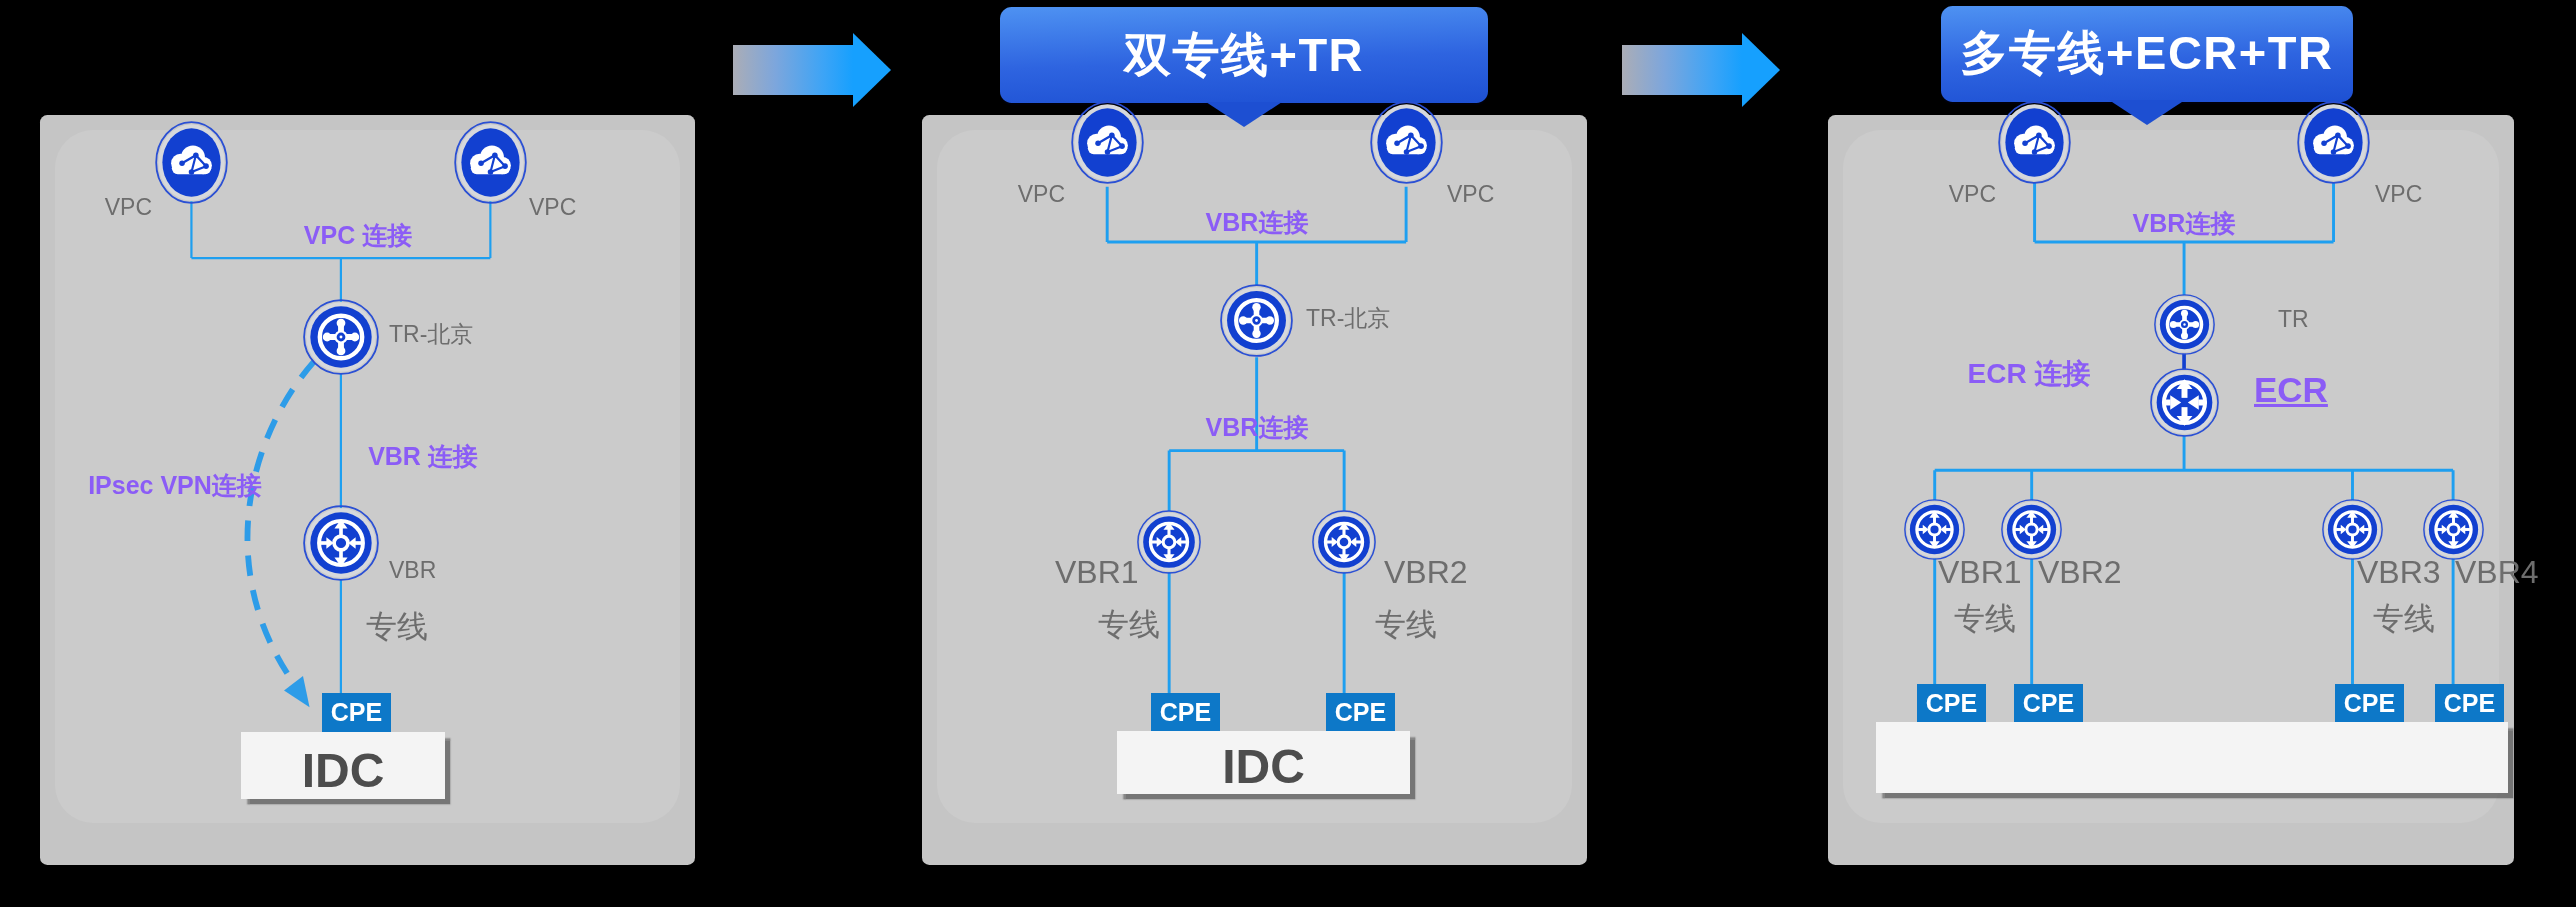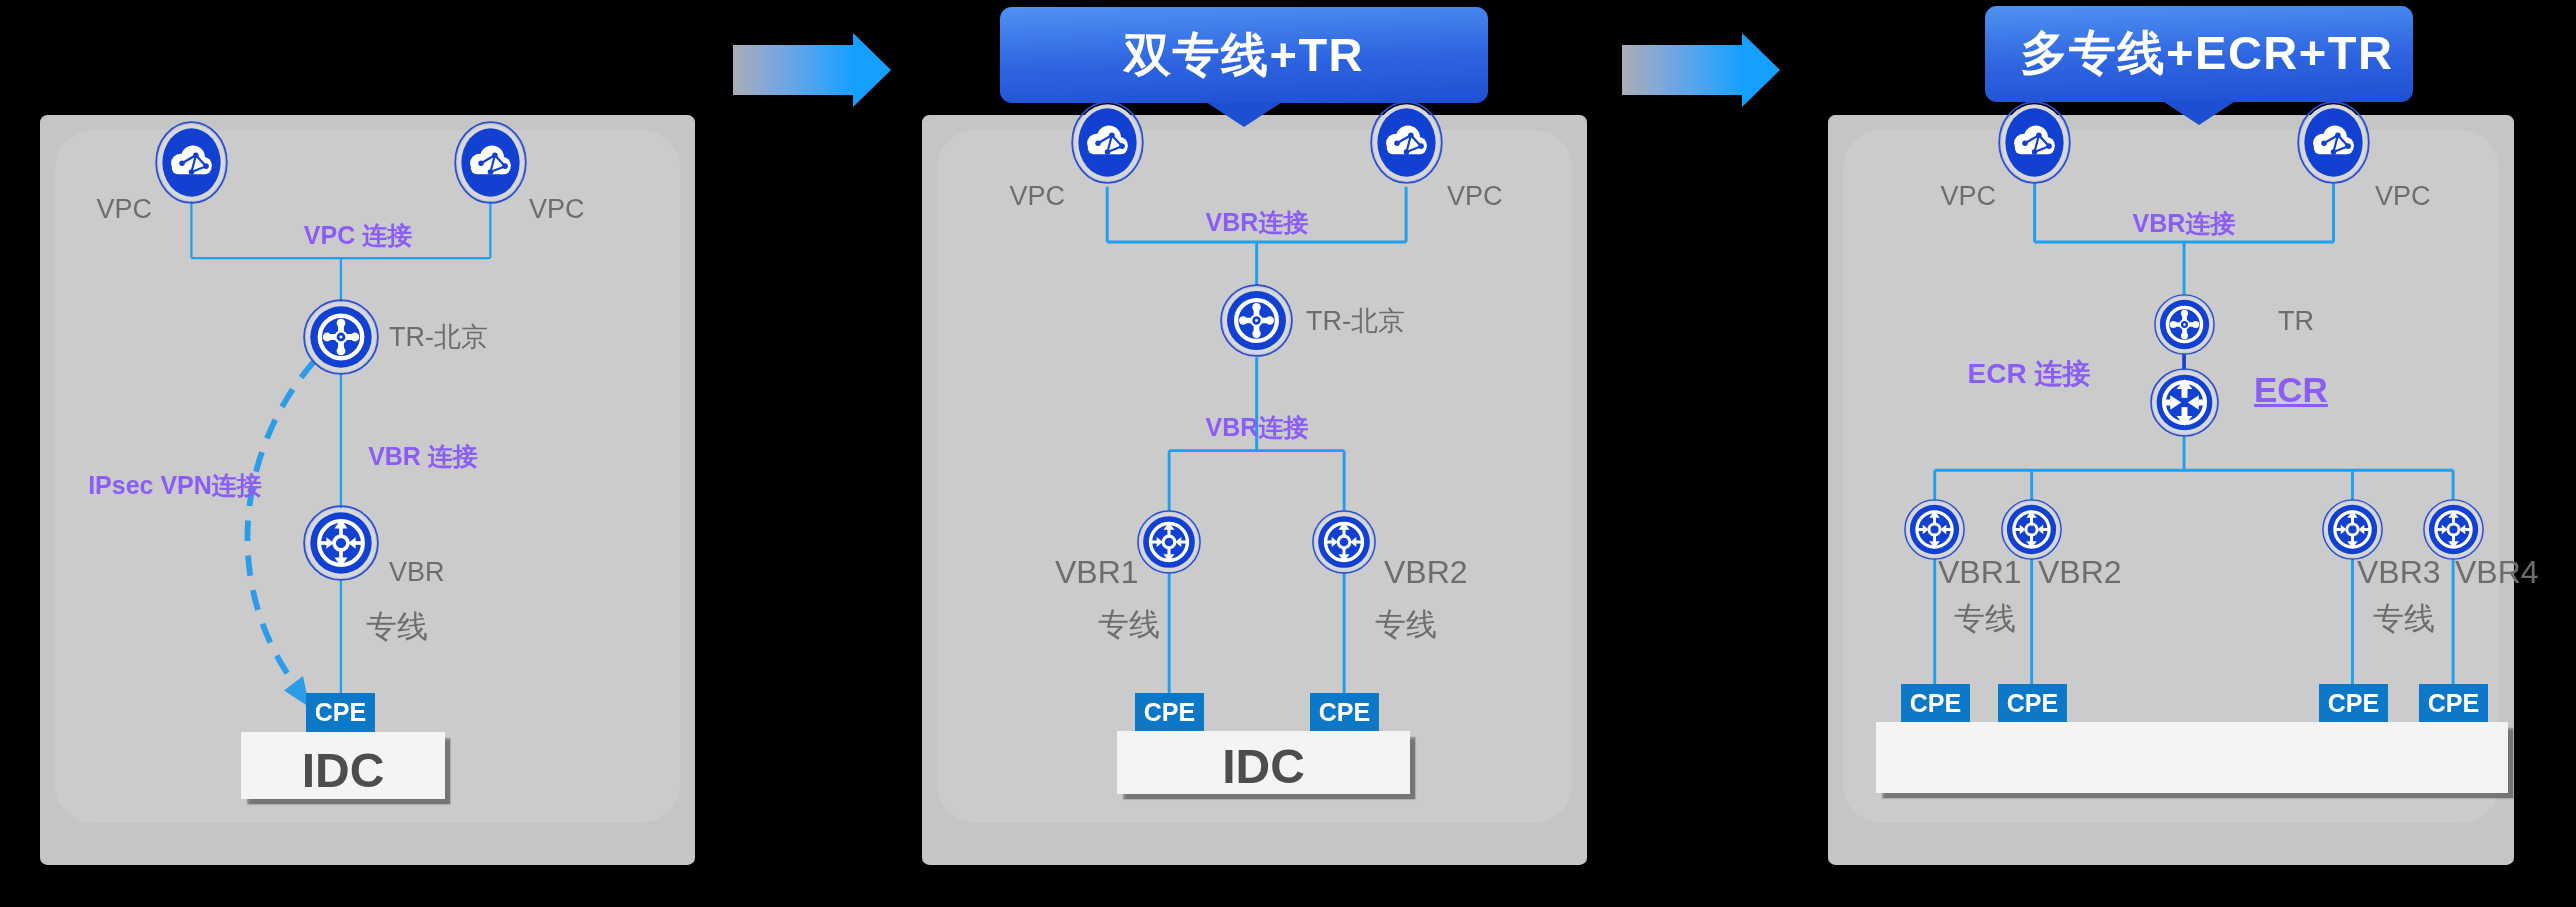--- a/index.html
+++ b/index.html
@@ -9,26 +9,26 @@
   .panel-inner{position:absolute;left:14.6px;right:14.6px;top:14.6px;bottom:42px;
                background:#cbcbcb;border-radius:38px;}
   .title{position:absolute;height:96px;border-radius:11.7px;
          background:linear-gradient(178deg,#4e92f2 0%,#2e64e0 55%,#1d50d3 100%);
          display:flex;align-items:center;justify-content:center;
          color:#fff;font-weight:bold;font-size:47px;letter-spacing:1.5px;white-space:nowrap;
          box-shadow:0 2.2px 0 rgba(0,0,30,.35);}
   .tail{position:absolute;top:100%;left:50%;transform:translateX(-50%);margin-top:-1.5px;
         width:0;height:0;border-left:38px solid transparent;border-right:38px solid transparent;
         border-top:25px solid #1d4fd2;}
-  .glabel{position:absolute;color:#6d6d6d;font-size:27px;white-space:nowrap;}
+  .glabel{position:absolute;color:#6d6d6d;font-size:23px;white-space:nowrap;}
   .blabel{position:absolute;color:#8b5cf6;font-weight:bold;font-size:25px;white-space:nowrap;}
   .ctr{transform:translateX(-50%);}
   .ralign{text-align:right;}
   .cpe{position:absolute;width:69px;height:39px;background:#0d78c8;color:#fff;
-       font-weight:bold;font-size:25px;display:flex;align-items:center;justify-content:center;}
+       font-weight:bold;font-size:25px;display:flex;align-items:center;justify-content:center;margin-left:16px;}
   .idc{position:absolute;background:#f4f4f4;color:#4d4d4d;font-weight:bold;font-size:48px;
        display:flex;align-items:center;justify-content:center;
        box-shadow:5.8px 5.8px 1.5px rgba(50,50,50,.55);}
   .icon{position:absolute;}
   .arrow-body{position:absolute;height:50px;
        background:linear-gradient(90deg,#abadb6 0%,#7da6dc 35%,#3da4f6 75%,#16a0fe 100%);}
   .arrow-head{position:absolute;width:0;height:0;
        border-top:37px solid transparent;border-bottom:37px solid transparent;
        border-left:38px solid #16a0fe;}
   svg.overlay{position:absolute;left:0;top:0;}
@@ -133,21 +133,21 @@
     <path d="M1518 256 L1518 332 M1928 256 L1928 332 M1518 332 L1928 332 M1723 332 L1723 392 M1723 490 L1723 618 M1603 618 L1843 618 M1603 618 L1603 701 M1843 618 L1843 701 M1603 785 L1603 952 M1843 785 L1843 952" stroke="#1e9ff0" stroke-width="4" fill="none"></path>
 
     <path d="M2790 250 L2790 332 M3200 250 L3200 332 M2790 332 L3200 332 M2995 332 L2995 405 M2995 597 L2995 645 M2653 645 L3364 645 M2653 645 L2653 686 M2786 645 L2786 686 M3226 645 L3226 686 M3364 645 L3364 686 M2653 766 L2653 940 M2786 766 L2786 940 M3226 766 L3226 940 M3364 766 L3364 940" stroke="#1e9ff0" stroke-width="4" fill="none"></path>
     <path d="M2995 485 L2995 507" stroke="#1240d0" stroke-width="5" fill="none"></path>
   </svg>
 
   <div class="title" style="left:1000px;top:7.3px;width:488px;">
     <span>双专线+TR</span>
     <div class="tail"></div>
   </div>
-  <div class="title" style="left:1985px;top:5.8px;width:412px;padding-left:16px;">
+  <div class="title" style="left:1941px;top:5.8px;width:412px;">
     <span>多专线+ECR+TR</span>
     <div class="tail"></div>
   </div>
 
   <div>
     <div class="arrow-body" style="left:733px;top:45px;width:120px;"></div>
     <div class="arrow-head" style="left:853px;top:33px;"></div>
   </div>
   <div>
     <div class="arrow-body" style="left:1622px;top:45px;width:120px;"></div>

